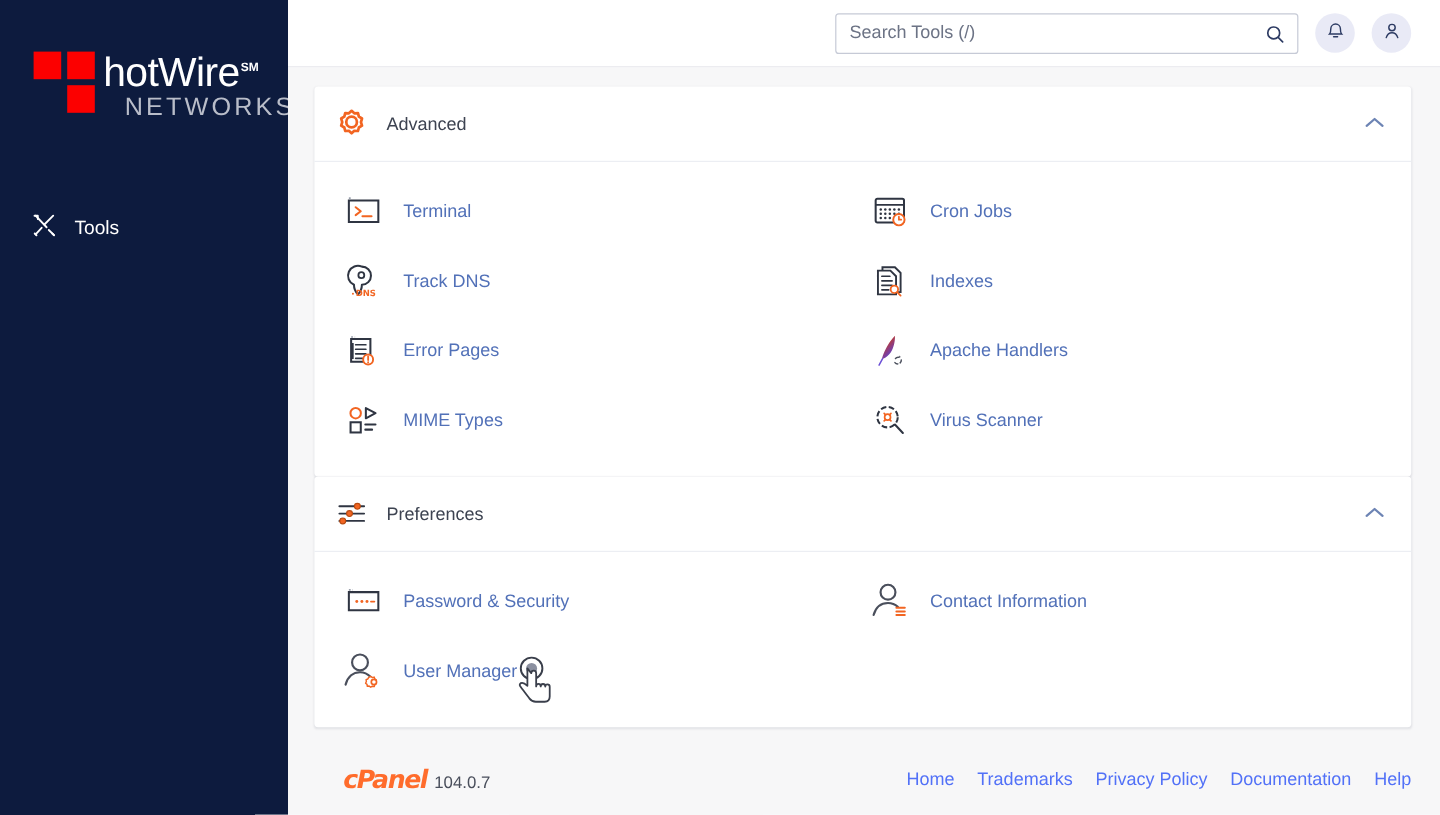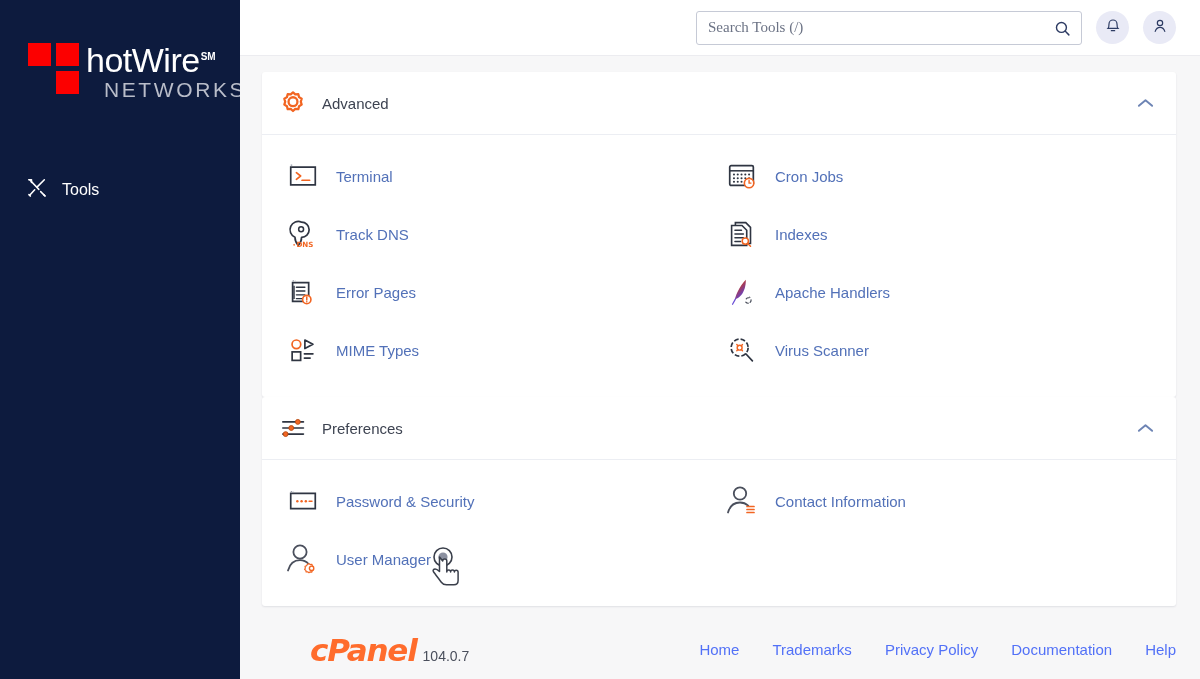--- a/index.html
+++ b/index.html
@@ -61,21 +61,21 @@
     padding-right: 24px; gap: 14px;
     border-bottom: 1px solid #ececf0;
   }
   .search-wrap {
     width: 386px; height: 34px; position: relative;
     border: 1px solid #c6cad6; border-radius: 3px; background: #fff;
     display: flex; align-items: center;
   }
   .search-input {
     border: 0; outline: none; background: transparent;
-    font-family: Liberation Serif, serif; font-size: 15px;
+    font-family: Liberation Sans, sans-serif; font-size: 15px;
     color: #3b4252; padding: 0 36px 0 11px; width: 100%; height: 100%;
   }
   .search-input::placeholder { color: #6c7385; }
   .search-icon { position: absolute; right: 10px; top: 8px; }
   .round-btn {
     width: 33px; height: 33px; border-radius: 50%;
     background: #e9eaf6; display: flex; align-items: center;
     justify-content: center; cursor: pointer; border: none;
   }
 
@@ -113,27 +113,26 @@
   .tool-label { font-size: 15px; color: #5271b8; }
 
   
   .footer {
     flex: 0 0 59px; height: 59px; background: #f7f7f8;
     display: flex; align-items: center;
     padding: 0 24px 0 46px; justify-content: space-between;
   }
   .footer-left { display: flex; align-items: baseline; gap: 6px; }
   .cpanel-logo {
-    font-size: 31px; font-weight: bold; font-style: italic;
+    font-size: 21px; font-weight: bold; font-style: italic;
     color: #ff6c2c; letter-spacing: -1.2px;
     font-family: "DejaVu Sans", sans-serif;
-    margin-left: 24px;
   }
   .cpanel-ver { font-size: 14px; color: #4a4f5c; }
-  .footer-links { display: flex; gap: 33px; }
+  .footer-links { display: flex; gap: 19px; }
   .footer-link { font-size: 15px; color: #5271f7; cursor: pointer; text-decoration: none; }
 
   
   .cursor-overlay {
     position: absolute; pointer-events: none;
   }
 </style>
 </head>
 <body>
 

